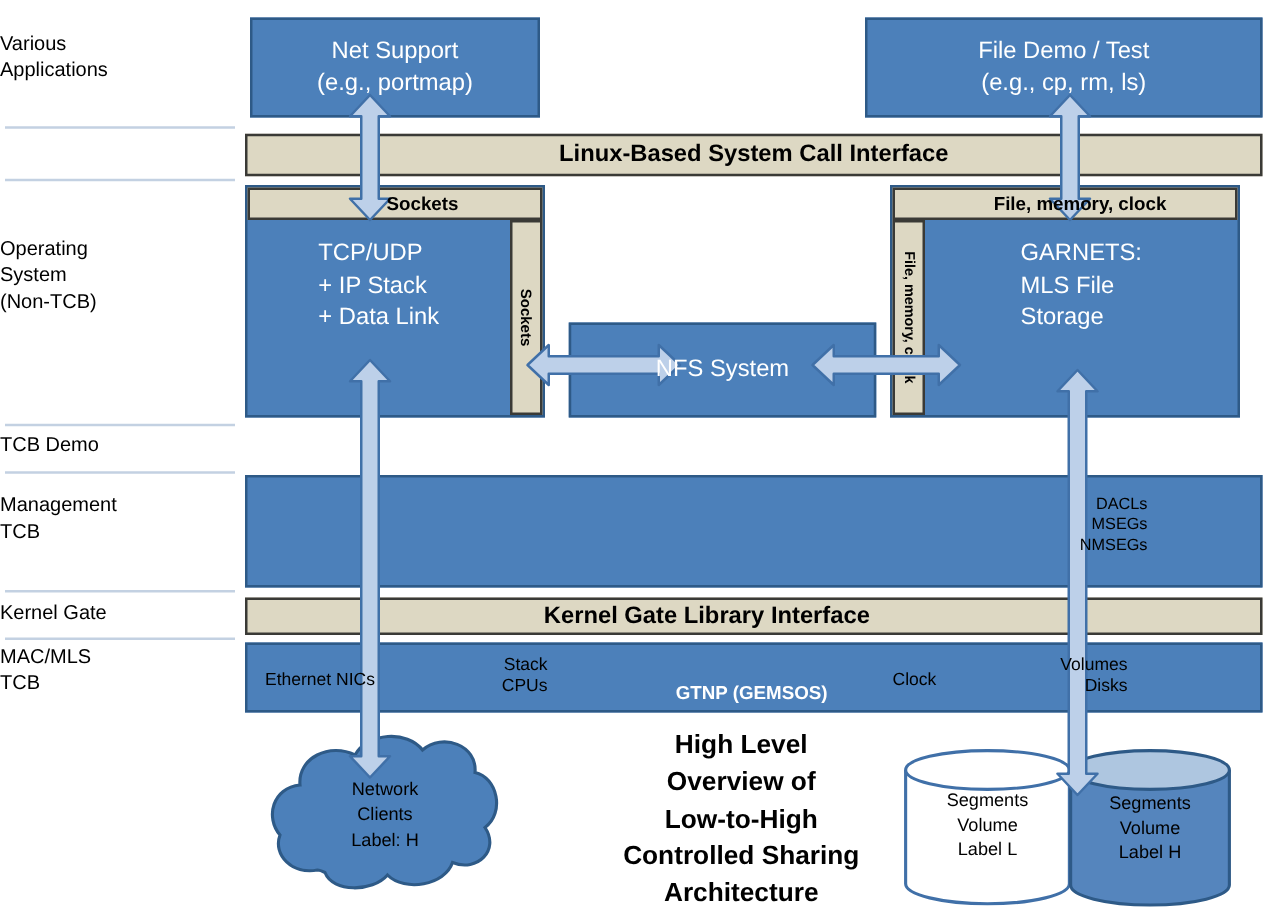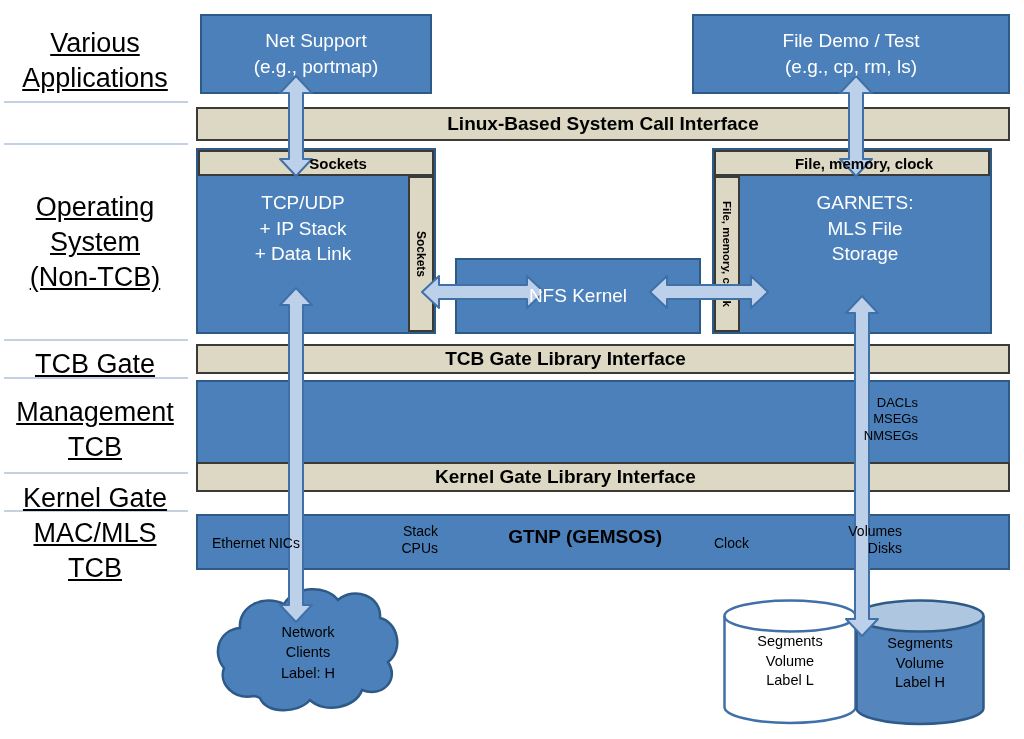--- a/index.html
+++ b/index.html
@@ -2,22 +2,22 @@
 <html style="--box-blue: #4c80ba; --box-border: #2e5a87; --bar-tan: #ddd8c3; --bar-border: #3a3a36; --arrow-fill: #bdd0e9; --arrow-stroke: #4070a8; --cyl-h-body: #5585bd; --cyl-h-top: #aec6e0;"><head>
 <meta charset="utf-8">
 <style>
   * { margin:0; padding:0; box-sizing:border-box; }
   body { background:#ffffff; font-family:"Liberation Sans", sans-serif; }
   .stage { position:relative; width:1024px; height:739px; background:#fff; overflow:hidden; }
 
   [data-bind] { white-space:pre-line; }
 
   
-  .llabel { position:absolute; left:0; width:190px; text-align:center;
-            font-size:27px; color:#000; line-height:1.3; z-index:2;text-decoration:underline; }
+  .llabel { position:absolute; left:0; width:190px; text-align:left;
+            font-size:16px; color:#000; line-height:1.3; z-index:2; }
   .sep { position:absolute; left:4px; width:184px; height:2px; background:#c3d1e2; }
 
   
   .box { position:absolute; background:var(--box-blue,#4c80ba);
          border:2px solid var(--box-border,#2e5a87); color:#fff; }
   .flexc { display:flex; align-items:center; justify-content:center; text-align:center; }
   .title { font-size:19px; line-height:1.35; position:relative; z-index:8; }
 
   
   .bar { position:absolute; background:var(--bar-tan,#ddd8c3);
@@ -32,21 +32,21 @@
              display:flex; align-items:center; justify-content:center; }
   .strip-h span { font-weight:bold; font-size:15px; color:#000; position:relative; z-index:8; }
   .strip-v { position:absolute; top:26px; bottom:0; width:26px;
              background:var(--bar-tan,#ddd8c3); border:2px solid var(--bar-border,#3a3a36);
              display:flex; align-items:center; justify-content:center; }
   .strip-v.right { right:0; }
   .strip-v.left { left:0; }
   .vtext { writing-mode:vertical-rl; font-weight:bold; font-size:12px; color:#000; }
 
   .inner-label { position:absolute; display:flex; align-items:flex-start; justify-content:center;
-                 text-align:center; }
+                 text-align:left; }
 
   
   .small { position:absolute; font-size:14px; color:#000; line-height:1.2;
            text-align:right; z-index:8; }
 
   
   .arrow { position:absolute; z-index:5; overflow:visible; }
   .arrow polygon { fill:var(--arrow-fill,#bdd0e9); stroke:var(--arrow-stroke,#4070a8);
                    stroke-width:2; stroke-linejoin:round; }
 
@@ -65,21 +65,21 @@
 </head>
 <body>
 
 <div class="stage">
 
   <div class="llabel" style="top:26px" data-bind="left_labels.various_applications">Various
 Applications</div>
   <div class="llabel" style="top:190px" data-bind="left_labels.operating_system">Operating
 System
 (Non-TCB)</div>
-  <div class="llabel" style="top:347px" data-bind="left_labels.tcb_gate">TCB Gate</div>
+  <div class="llabel" style="top:347px" data-bind="left_labels.tcb_gate">TCB Demo</div>
   <div class="llabel" style="top:395px" data-bind="left_labels.distributed_tcb">Management
 TCB</div>
   <div class="llabel" style="top:481px" data-bind="left_labels.kernel_gate">Kernel Gate</div>
   <div class="llabel" style="top:516px" data-bind="left_labels.mac_mls_tcb">MAC/MLS
 TCB</div>
 
   <div class="sep" style="top:101px"></div>
   <div class="sep" style="top:143px"></div>
   <div class="sep" style="top:339px"></div>
   <div class="sep" style="top:377px"></div>
@@ -121,54 +121,56 @@
       <span class="vtext" style="font-size:11.5px" data-bind="os.file_memory_clock_side">File, memory, clock</span>
     </div>
     <div class="inner-label" style="left:26px;right:0;top:40px;bottom:0">
       <span class="title" data-bind="os.garnets">GARNETS:
 MLS File
 Storage</span>
     </div>
   </div>
 
   <div class="box flexc" style="left:455px;top:258px;width:246px;height:76px">
-    <span class="title" data-bind="os.nfs_daemon">NFS Kernel</span>
-  </div>
-
-  <div class="bar shift-l" style="left:196px;top:344px;width:814px;height:30px">
-    <span data-bind="gates.tcb_gate_lib">TCB Gate Library Interface</span>
-  </div>
+    <span class="title" data-bind="os.nfs_daemon">NFS System</span>
+  </div>
+
 
   <div class="box flexc shift-l" style="left:196px;top:380px;width:814px;height:90px">
     <div class="small" style="left:638px;top:13px;width:82px;font-size:13px;line-height:1.25" data-bind="tcb.dacls">DACLs
 MSEGs
 NMSEGs</div>
   </div>
 
-  <div class="bar shift-l" style="left:196px;top:462px;width:814px;height:30px">
+  <div class="bar shift-l" style="left:196px;top:478px;width:814px;height:30px">
     <span data-bind="gates.kernel_gate_lib">Kernel Gate Library Interface</span>
   </div>
 
   <div class="box" style="left:196px;top:514px;width:814px;height:56px">
     <div class="small" style="left:14px;top:19px" data-bind="mac.ethernet_nics">Ethernet NICs</div>
     <div class="small" style="left:168px;top:7px;width:72px" data-bind="mac.memory_cpus">Stack
 CPUs</div>
-    <div class="small" style="left:264px;top:10px;width:200px;color:#000000;font-weight:bold;font-size:19px" data-bind="mac.gtnp">GTNP (GEMSOS)</div>
+    <div class="small" style="left:264px;top:30px;width:200px;color:#ffffff;font-weight:bold;font-size:15px" data-bind="mac.gtnp">GTNP (GEMSOS)</div>
     <div class="small" style="left:516px;top:19px" data-bind="mac.clock">Clock</div>
     <div class="small" style="left:624px;top:7px;width:80px" data-bind="mac.volumes_disks">Volumes
 Disks</div>
   </div>
 
   <svg class="shape cloud" style="left:210px;top:576px" width="195" height="148" viewBox="0 0 195 148">
     <path d="M 44 120 C 24 124, 8 108, 14 92 C 2 78, 8 54, 30 52 C 28 30, 54 18, 74 28 C 84 10, 116 8, 128 24 C 144 10, 172 20, 170 42 C 188 46, 194 74, 178 86 C 190 104, 172 122, 152 114 C 146 132, 114 138, 100 124 C 88 138, 56 138, 50 122 C 48 121, 46 120, 44 120 Z"></path>
   </svg>
   <div class="shape-text" style="left:243px;top:622px;width:130px;line-height:1.4" data-bind="bottom.cloud">Network
 Clients
 Label: H</div>
 
+  <div class="caption" style="left:448px;top:581px;width:290px" data-bind="bottom.caption">High Level
+Overview of
+Low-to-High
+Controlled Sharing
+Architecture</div>
 
   <svg class="shape cyl-l" style="left:722px;top:598px" width="136" height="128" viewBox="0 0 136 128">
     <path d="M 2.5 18 L 2.5 109 A 65.5 16 0 0 0 133.5 109 L 133.5 18"></path>
     <ellipse cx="68" cy="18" rx="65.5" ry="15.5"></ellipse>
   </svg>
   <svg class="shape cyl-h" style="left:854px;top:598px" width="132" height="130" viewBox="0 0 132 130">
     <path d="M 2.5 18 L 2.5 110 A 63.5 16 0 0 0 129.5 110 L 129.5 18"></path>
     <ellipse cx="66" cy="18" rx="63.5" ry="15.5"></ellipse>
   </svg>
   <div class="shape-text" style="left:722px;top:632px;width:136px" data-bind="bottom.cylinder_l">Segments

